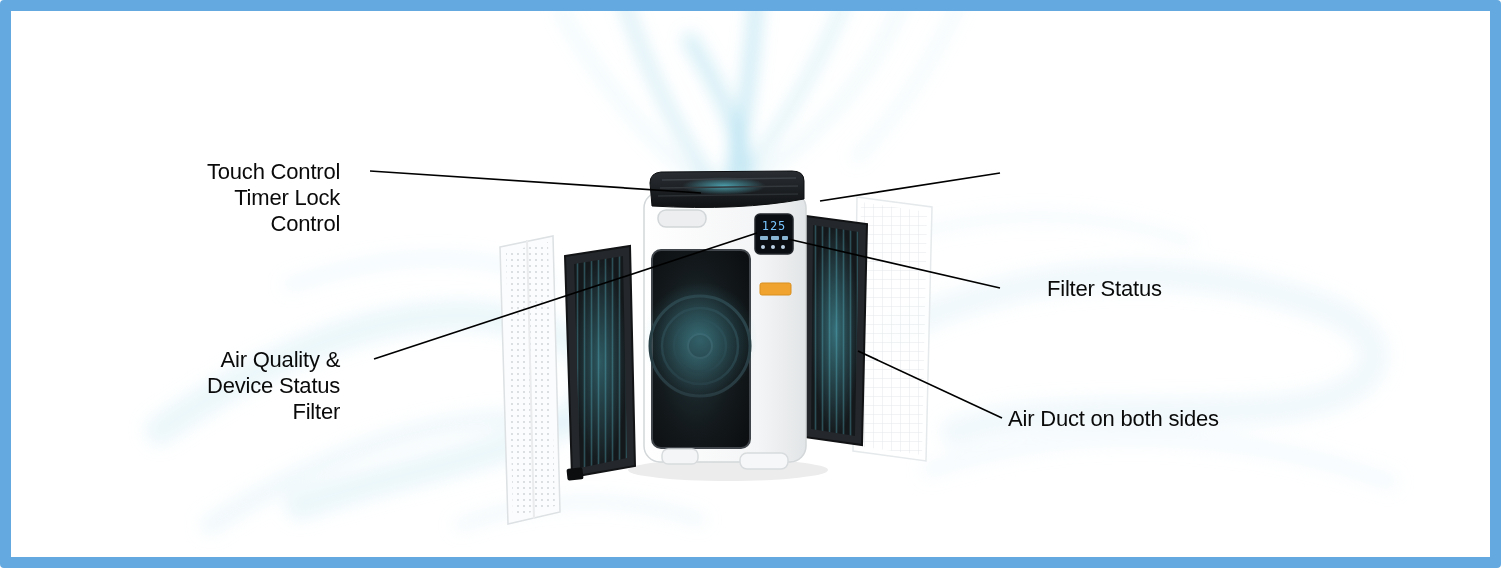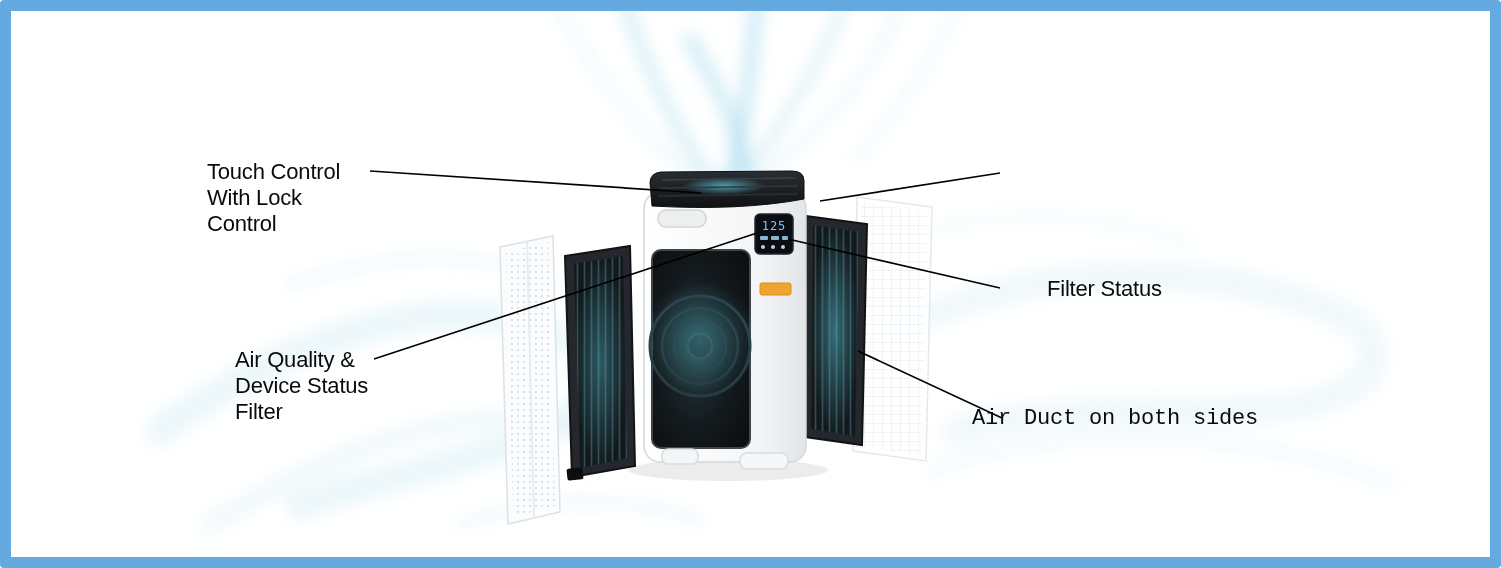--- a/index.html
+++ b/index.html
@@ -21,21 +21,21 @@
   .label {
     position: absolute;
     z-index: 40;
     color: #0a0a0a;
     font-size: 22px;
     line-height: 26px;
     font-weight: 500;
     letter-spacing: -0.2px;
     white-space: nowrap;
   }
-  .label .line { display: block; }
+  .label .line { display: block; text-align: right; }
   .frame-border {
     position: absolute;
     inset: 0;
     border: 11px solid #64a9e0;
     border-radius: 4px;
     z-index: 50;
     pointer-events: none;
   }
 </style>
 </head>
@@ -166,29 +166,29 @@
       <line x1="370" y1="171" x2="701" y2="193"></line>
       <line x1="1000" y1="173" x2="820" y2="201"></line>
       <line x1="1000" y1="288" x2="788" y2="239"></line>
       <line x1="374" y1="359" x2="757" y2="233"></line>
       <line x1="1002" y1="418" x2="858" y2="351"></line>
     </g>
   </svg>
 
   <div class="label" style="left:207px; top:159px;">
     <span class="line">Touch Control</span>
-    <span class="line">With Lock</span>
+    <span class="line">Timer Lock</span>
     <span class="line">Control</span>
   </div>
 
 
   <div class="label" style="left:1008px; top:276px;margin-left:39px;">Filter Status</div>
 
-  <div class="label" style="left:207px; top:347px;margin-left:28px;">
+  <div class="label" style="left:207px; top:347px;">
     <span class="line">Air Quality &amp;</span>
     <span class="line">Device Status</span>
     <span class="line">Filter</span>
   </div>
 
-  <div class="label" style="left:972px; top:406px;font-family:Liberation Mono, monospace;">Air Duct on both sides</div>
+  <div class="label" style="left:1008px; top:406px;">Air Duct on both sides</div>
 
   <div class="frame-border"></div>
 </div>
 
 </body></html>

